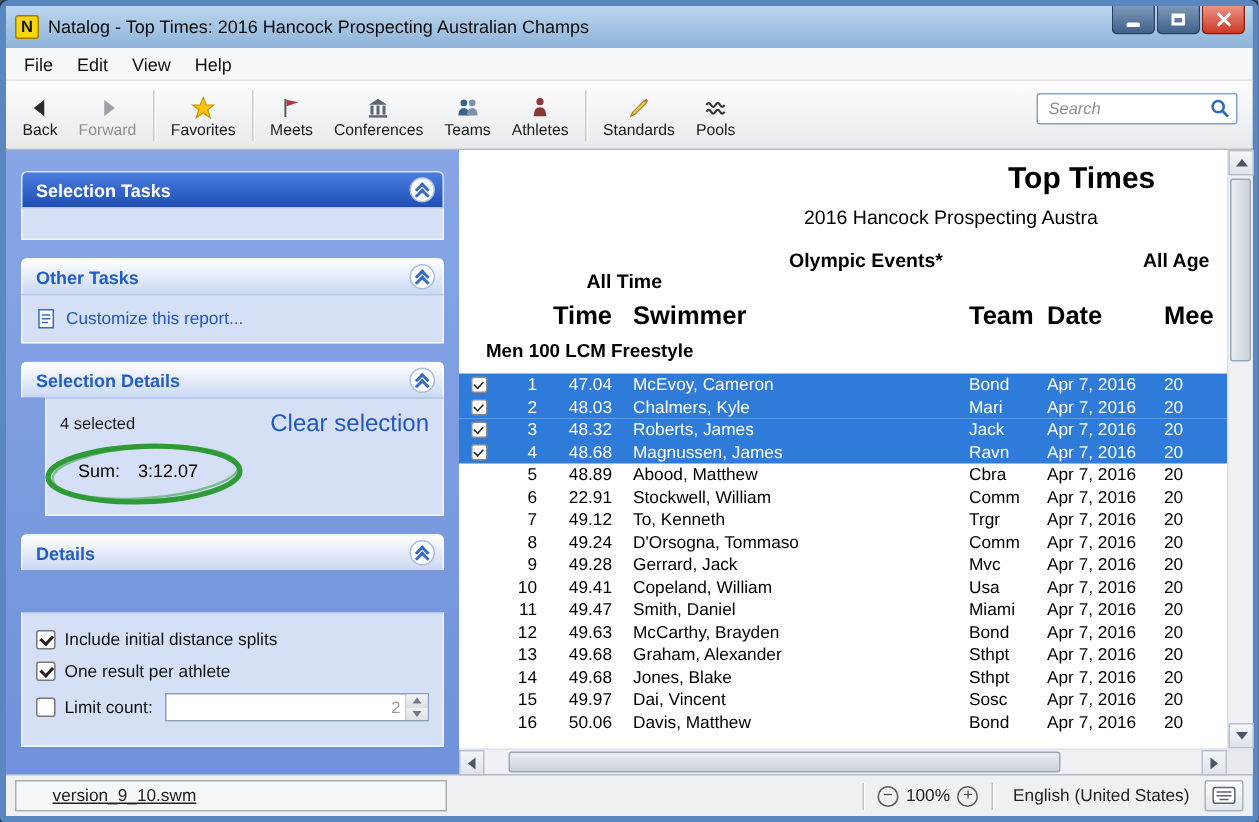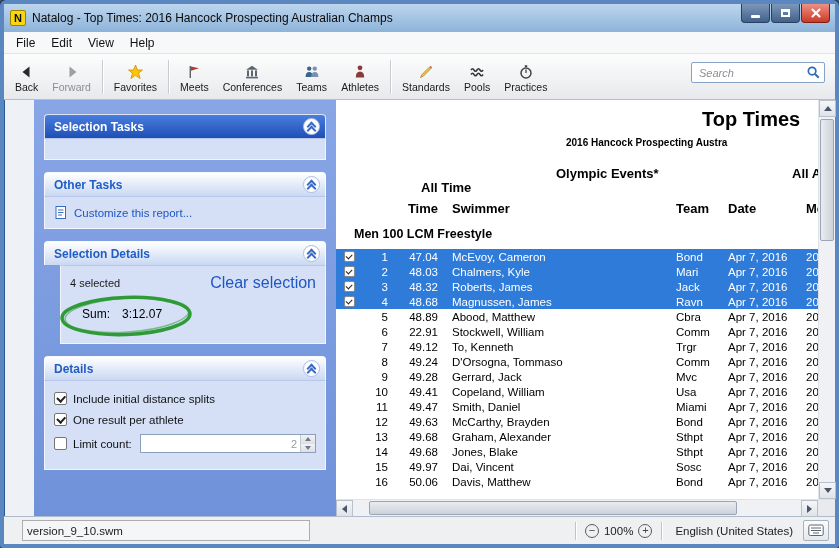--- a/index.html
+++ b/index.html
@@ -71,21 +71,21 @@
     background:#fff; border:1px solid #86a2c4; border-radius:2px;
     display:flex; align-items:center; padding:0 3px 0 5px;
   }
   .searchbox input {
     flex:1; border:none; outline:none; background:transparent;
     font-size:11px; font-family:inherit; min-width:0;
   }
   .searchbox input::placeholder { color:#8a8f96; font-style:italic; }
   .mag { width:15px; height:15px; flex:0 0 15px; }
   
-  .content { flex:1 1 auto; display:flex; min-height:0;padding-left:30px; }
+  .content { flex:1 1 auto; display:flex; min-height:0; }
   
   .sidebar {
     width:302px; flex:0 0 302px; padding:14px 10px 0;
     background:linear-gradient(180deg,#88a6e6,#7092da);
     overflow:hidden;
   }
   .panel { margin-bottom:12px; }
   .phead {
     height:24px; display:flex; align-items:center; justify-content:space-between;
     padding:0 5px 0 9px; border-radius:4px 4px 0 0;
@@ -136,27 +136,27 @@
   }
   .spinval { flex:1; text-align:right; color:#999; font-size:11px; padding:3px 3px 0 0; }
   .spinarrows { width:15px; display:flex; flex-direction:column; border-left:1px solid #c0c8d2; }
   .sa { flex:1; background:linear-gradient(#f2f3f5,#dcdfe4); display:flex; align-items:center; justify-content:center; }
   .sa.up::after   { content:""; border-left:3px solid transparent; border-right:3px solid transparent; border-bottom:4px solid #707a86; }
   .sa.down::after { content:""; border-left:3px solid transparent; border-right:3px solid transparent; border-top:4px solid #707a86; }
   
   .main { flex:1 1 auto; position:relative; background:#fff; min-width:0; }
   .report { position:absolute; left:0; top:0; right:17px; bottom:17px; overflow:hidden; background:#fff; color:#000; }
   .rtitle { position:absolute; left:366px; top:8px;  font-size:20px; font-weight:bold; white-space:nowrap; }
-  .rsub   { position:absolute; left:230px; top:37px; font-size:10px; font-weight:bold; white-space:nowrap; }
+  .rsub   { position:absolute; left:230px; top:37px; font-size:13px; font-weight:normal; white-space:nowrap; }
   .scope  { position:absolute; left:0; top:66px; width:100%; font-size:13px; font-weight:bold; }
   .scope .s1 { position:absolute; left:85px;margin-top:14px; }
   .scope .s2 { position:absolute; left:220px; }
   .scope .s3 { position:absolute; left:456px; white-space:nowrap; }
   .grid7 { display:grid; grid-template-columns:26px 30px 46px 238px 52px 78px 40px; align-items:center; }
-  .colhead { position:absolute; left:0; top:101px; width:100%; font-size:13px; font-weight:bold; }
+  .colhead { position:absolute; left:0; top:101px; width:100%; font-size:17px; font-weight:bold; }
   .section { position:absolute; left:18px; top:127px; font-size:12.5px; font-weight:bold; white-space:nowrap; }
   .rows { position:absolute; left:0; top:149px; right:0; }
   .trow { height:15px; font-size:11.5px; white-space:nowrap; }
   .trow.selected { background:#2e7bd9; color:#fff; }
   .c-cb { display:flex; justify-content:center; }
   .c-rank { text-align:right; padding-right:4px; }
   .c-time { text-align:right; }
   .c-swimmer { padding-left:14px; overflow:hidden; }
   .trow .check { width:11px; height:11px; border-color:#8a8a8a; }
   .trow .check.checked::after { left:1.5px; top:1.5px; width:5px; height:2.8px; border-width:1.8px; }
@@ -173,21 +173,21 @@
   .htrack { flex:1; position:relative; }
   .hthumb { position:absolute; top:1px; bottom:1px; left:16px; width:368px; background:linear-gradient(#e9ecf0,#ccd2da); border:1px solid #9aa6b5; border-radius:2px; }
   .corner { width:17px; flex:0 0 17px; background:#e8eaee; }
   
   .statusbar {
     height:28px; flex:0 0 28px; background:#eef0f2; border-top:1px solid #aebbcb;
     display:flex; align-items:center; font-size:11.5px; color:#222; padding:0 4px;
   }
   .sb-file {
     width:288px; height:21px; border:1px solid #adadad; background:#f5f6f8;
-    display:flex; align-items:center; padding:0 4px; margin-left:14px;
+    display:flex; align-items:center; padding:0 24px; margin-left:2px;text-decoration:underline;
   }
   .sb-fill { flex:1; }
   .sb-zoom { display:flex; align-items:center; gap:5px; padding:0 4px; }
   .zbtn {
     width:14px; height:14px; border:1.4px solid #5a5a5a; border-radius:50%;
     font-size:11px; line-height:11px; text-align:center; color:#444;
     display:flex; align-items:center; justify-content:center;
   }
   .zval { color:#222; }
   .sb-sep { width:1px; height:18px; background:#c0c4c8; margin:0 5px; box-shadow:1px 0 0 #fff; }
@@ -307,30 +307,20 @@
       <span class="tlabel">Standards</span>
     </div>
     <div class="tbtn">
       <span class="ticon">
         <svg width="17" height="16" viewBox="0 0 16 16">
             <path d="M1.5 6 q1.5-2.5 3 0 q1.5 2.5 3 0 q1.5-2.5 3 0 q1.5 2.5 3 0" stroke="#333" fill="none" stroke-width="1.5"></path>
             <path d="M1.5 10.5 q1.5-2.5 3 0 q1.5 2.5 3 0 q1.5-2.5 3 0 q1.5 2.5 3 0" stroke="#333" fill="none" stroke-width="1.5"></path>
           </svg>
       </span>
       <span class="tlabel">Pools</span>
-    </div>
-    <div class="tbtn">
-      <span class="ticon">
-        <svg width="16" height="16" viewBox="0 0 16 16">
-            <rect x="6.8" y="1.2" width="2.4" height="2" fill="#444"></rect>
-            <circle cx="8" cy="9" r="5" fill="none" stroke="#444" stroke-width="1.5"></circle>
-            <line x1="8" y1="9" x2="8" y2="5.6" stroke="#444" stroke-width="1.3"></line>
-          </svg>
-      </span>
-      <span class="tlabel">Practices</span>
     </div>
     <div class="searchbox">
       <input placeholder="Search" style="">
       <span class="mag">
         <svg width="15" height="15" viewBox="0 0 16 16">
             <circle cx="6.5" cy="6.5" r="4" fill="none" stroke="#2b6cb8" stroke-width="1.8"></circle>
             <line x1="9.6" y1="9.6" x2="13.6" y2="13.6" stroke="#2b6cb8" stroke-width="2"></line>
           </svg>
       </span>
     </div>
@@ -395,21 +385,21 @@
         </div>
       </div>
 
       <div class="panel">
         <div class="phead">
           <span class="ptitle">Details</span>
           <span class="chevbtn">
               <span class="chev"></span>
             </span>
         </div>
-        <div class="pbody" style="padding-bottom:14px;">
+        <div class="pbody" style="padding-bottom:14px;margin-top:28px;">
           <div class="chkrow">
             <span class="check checked"></span>
             <span class="chklabel">Include initial distance splits</span>
           </div>
           <div class="chkrow">
             <span class="check checked"></span>
             <span class="chklabel">One result per athlete</span>
           </div>
           <div class="chkrow" style="margin-bottom:2px;">
             <span class="check"></span>

